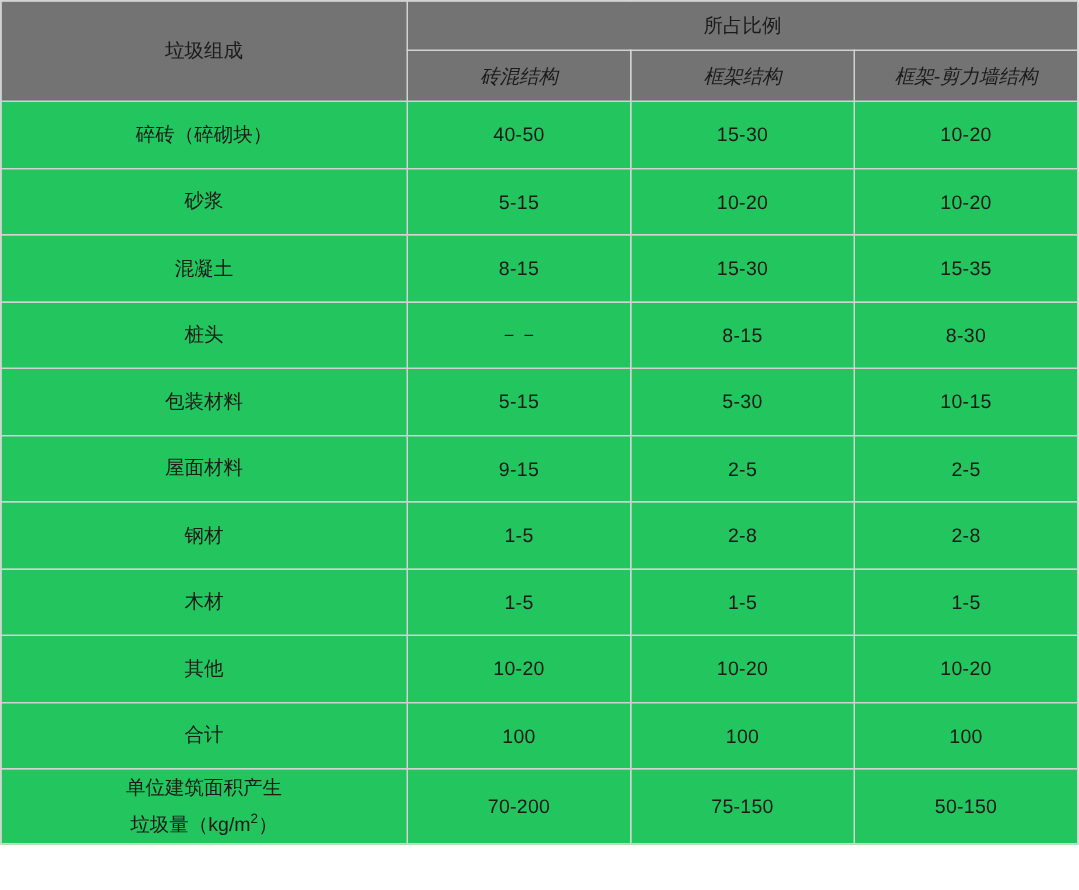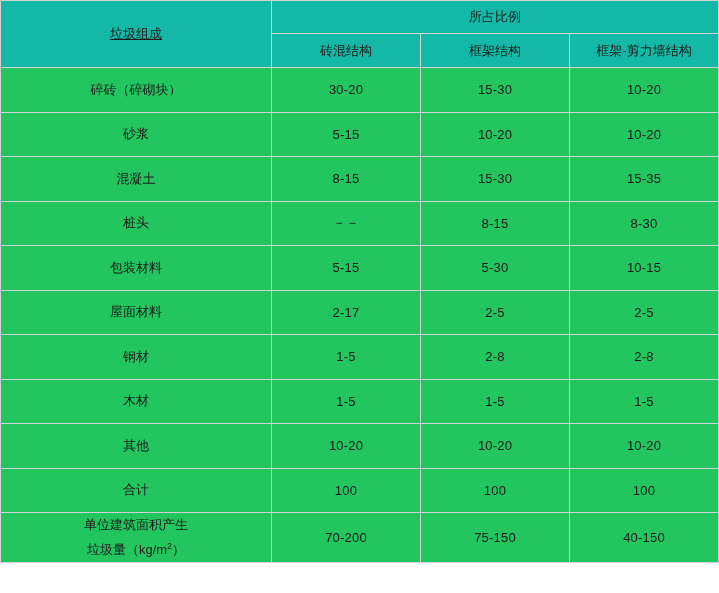--- a/index.html
+++ b/index.html
@@ -27,35 +27,35 @@
   table.data-table th,
   table.data-table td {
     border: 1px solid #d2d2d2;
     text-align: center;
     vertical-align: middle;
     font-size: 13px;
     font-weight: normal;
     padding: 0;
   }
   thead th {
-    background: #14b8a6;
+    background: #737373;
     font-weight: bold;
     font-size: 14px;
   }
   th.corner-head {
     width: 270px;
     height: 65px;
-    text-decoration: underline;
   }
   th.group-head {
     height: 32px;
   }
   th.sub-head {
     height: 33px;
     width: 149px;
+    font-style: italic;
   }
   tbody td {
     height: 43.5px;
     background: #22c55e;
   }
   td.row-label {
     font-size: 13px;
   }
   td.value-cell {
     font-size: 12.5px;
@@ -83,21 +83,21 @@
       </tr>
       <tr>
         <th class="sub-head">砖混结构</th>
         <th class="sub-head">框架结构</th>
         <th class="sub-head">框架-剪力墙结构</th>
       </tr>
     </thead>
     <tbody>
       <tr>
         <td class="row-label">碎砖（碎砌块）</td>
-        <td class="value-cell">30-20</td>
+        <td class="value-cell">40-50</td>
         <td class="value-cell">15-30</td>
         <td class="value-cell">10-20</td>
       </tr>
       <tr>
         <td class="row-label">砂浆</td>
         <td class="value-cell">5-15</td>
         <td class="value-cell">10-20</td>
         <td class="value-cell">10-20</td>
       </tr>
       <tr>
@@ -113,21 +113,21 @@
         <td class="value-cell">8-30</td>
       </tr>
       <tr>
         <td class="row-label">包装材料</td>
         <td class="value-cell">5-15</td>
         <td class="value-cell">5-30</td>
         <td class="value-cell">10-15</td>
       </tr>
       <tr>
         <td class="row-label">屋面材料</td>
-        <td class="value-cell">2-17</td>
+        <td class="value-cell">9-15</td>
         <td class="value-cell">2-5</td>
         <td class="value-cell">2-5</td>
       </tr>
       <tr>
         <td class="row-label">钢材</td>
         <td class="value-cell">1-5</td>
         <td class="value-cell">2-8</td>
         <td class="value-cell">2-8</td>
       </tr>
       <tr>
@@ -148,17 +148,17 @@
         <td class="value-cell">100</td>
         <td class="value-cell">100</td>
       </tr>
       <tr>
         <td class="tall-label">
           <div>单位建筑面积产生</div>
           <div><span>垃圾量（kg/m</span><span class="unit-sup">2</span><span>）</span></div>
         </td>
         <td class="value-cell">70-200</td>
         <td class="value-cell">75-150</td>
-        <td class="value-cell">40-150</td>
+        <td class="value-cell">50-150</td>
       </tr>
     </tbody>
   </table>
 </div>
 
 </body></html>

